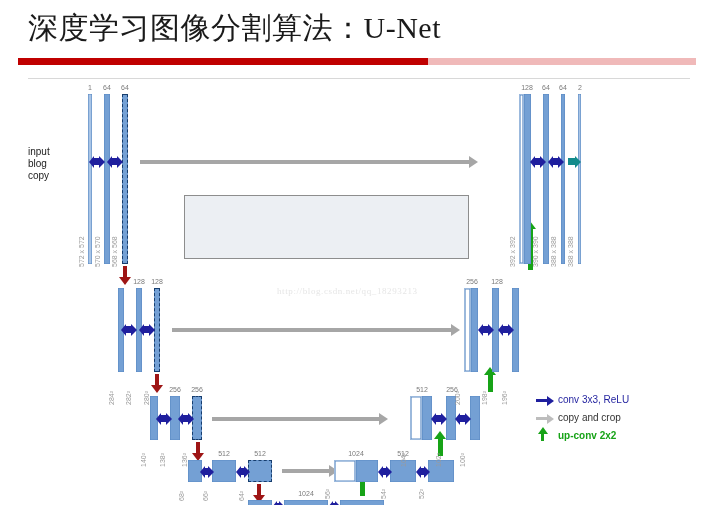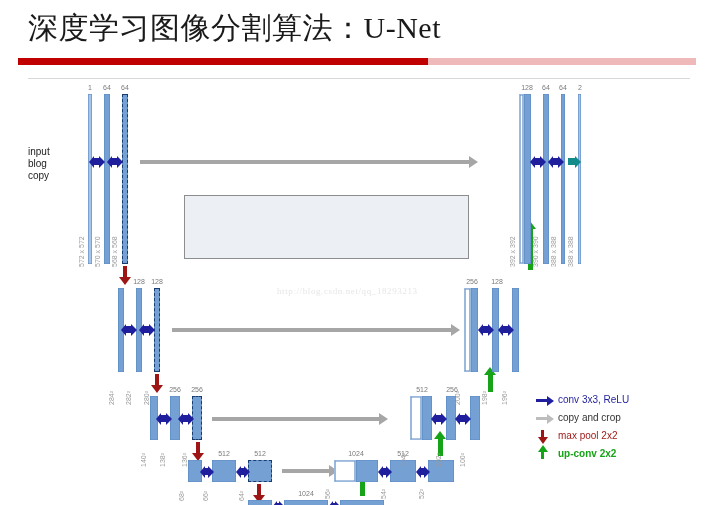--- a/index.html
+++ b/index.html
@@ -283,22 +283,18 @@
   <div id="legend">
     <div class="legend-row">
       <span class="lg-arrow-r" style="background:#1f1f9e;color:#1f1f9e;"></span>
       <span class="lg-text" style="color:#1f1f9e;">conv 3x3, ReLU</span>
     </div>
     <div class="legend-row">
       <span class="lg-arrow-r" style="background:#bdbdbd;color:#bdbdbd;"></span>
       <span class="lg-text" style="color:#333;">copy and crop</span>
     </div>
     <div class="legend-row">
-      <span class="lg-arrow-d" style="background:#9e1515;color:#9e1515;"></span>
-      <span class="lg-text" style="color:#9e1515;">max pool 2x2</span>
-    </div>
-    <div class="legend-row">
       <span class="lg-arrow-u" style="background:#17a317;color:#17a317;"></span>
       <span class="lg-text" style="color:#17a317;font-weight:bold;">up-conv 2x2</span>
     </div>
   </div>
 
 </div>
 
 </body></html>

